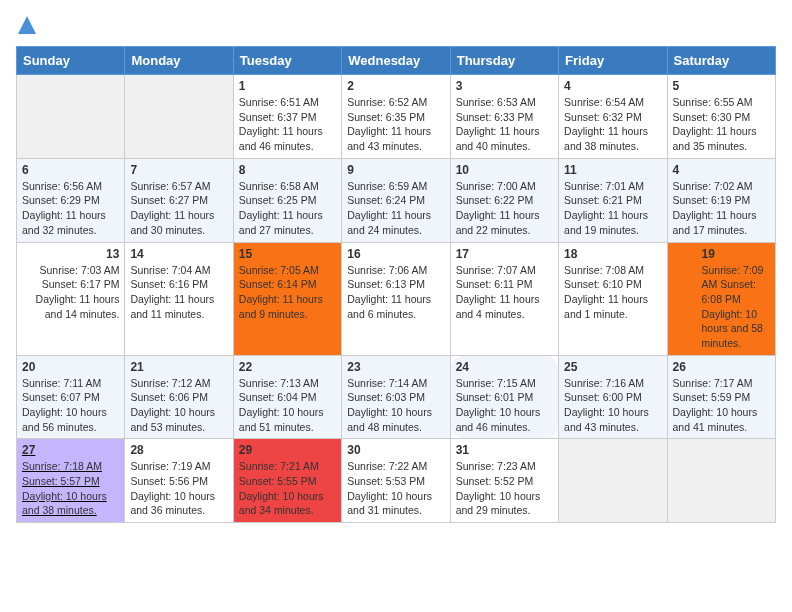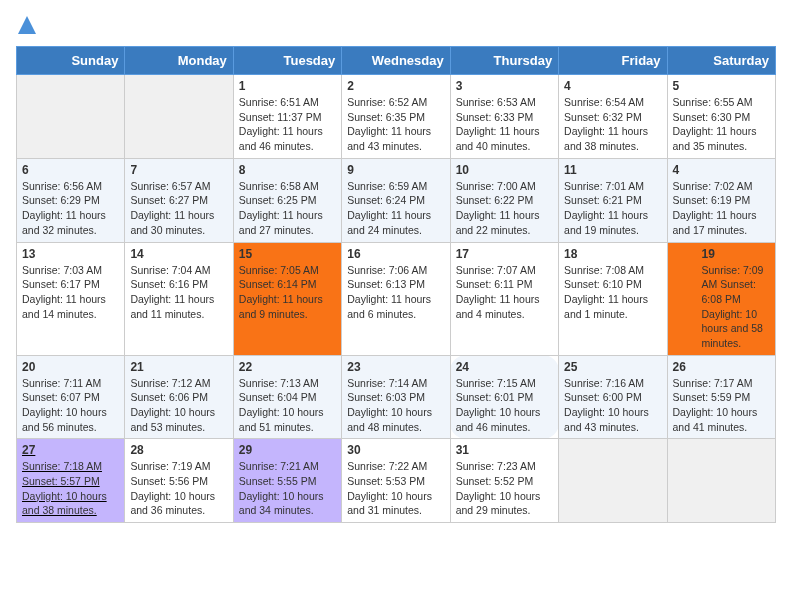--- a/index.html
+++ b/index.html
@@ -43,21 +43,21 @@
       color: #555;
     }
     .calendar {
       width: 100%;
       border-collapse: collapse;
       font-size: 11px;
     }
     .calendar thead tr th {
       background-color: #3a7bbf;
       color: #fff;
-      text-align: right;
+      text-align: left;
       padding: 6px 6px;
       font-size: 13px;
       font-weight: bold;
       border: 1px solid #5a9bdf;
       margin-top: 28px;
     }
     .calendar tbody tr td {
       border: 1px solid #ccc;
       vertical-align: top;
       padding: 4px 5px;
@@ -120,21 +120,21 @@
         <th>Saturday</th>
       </tr>
   </thead>
   <tbody id="calendar-body">
   <tr>
         <td class="empty-cell"></td>
         <td class="empty-cell"></td>
         <td style="background: rgb(255, 255, 255);">
           <span class="day-num">1</span>
           <div class="day-info">Sunrise: 6:51 AM
-Sunset: 11:37 PM
+Sunset: 6:37 PM
 Daylight: 11 hours and 46 minutes.</div>
         </td>
         <td style="background: rgb(255, 255, 255);">
           <span class="day-num">2</span>
           <div class="day-info">Sunrise: 6:52 AM
 Sunset: 6:35 PM
 Daylight: 11 hours and 43 minutes.</div>
         </td>
         <td style="background: rgb(255, 255, 255);">
           <span class="day-num">3</span>
@@ -193,21 +193,21 @@
 Daylight: 11 hours and 19 minutes.</div>
         </td>
         <td style="background: rgb(240, 245, 251);">
           <span class="day-num">4</span>
           <div class="day-info">Sunrise: 7:02 AM
 Sunset: 6:19 PM
 Daylight: 11 hours and 17 minutes.</div>
         </td>
       </tr>
       <tr>
-        <td style="background: rgb(255, 255, 255);">
+        <td style="background: rgb(255, 255, 255); text-align: right;">
           <span class="day-num">13</span>
           <div class="day-info">Sunrise: 7:03 AM
 Sunset: 6:17 PM
 Daylight: 11 hours and 14 minutes.</div>
         </td>
         <td style="background: rgb(255, 255, 255);">
           <span class="day-num">14</span>
           <div class="day-info">Sunrise: 7:04 AM
 Sunset: 6:16 PM
 Daylight: 11 hours and 11 minutes.</div>
@@ -293,21 +293,21 @@
           <div class="day-info">Sunrise: 7:18 AM
 Sunset: 5:57 PM
 Daylight: 10 hours and 38 minutes.</div>
         </td>
         <td style="background: rgb(255, 255, 255);">
           <span class="day-num">28</span>
           <div class="day-info">Sunrise: 7:19 AM
 Sunset: 5:56 PM
 Daylight: 10 hours and 36 minutes.</div>
         </td>
-        <td style="background: #c4b5fd; margin-left: 24px;">
+        <td style="background: #ef4444; margin-left: 24px;">
           <span class="day-num">29</span>
           <div class="day-info">Sunrise: 7:21 AM
 Sunset: 5:55 PM
 Daylight: 10 hours and 34 minutes.</div>
         </td>
         <td style="background: rgb(255, 255, 255);">
           <span class="day-num">30</span>
           <div class="day-info">Sunrise: 7:22 AM
 Sunset: 5:53 PM
 Daylight: 10 hours and 31 minutes.</div>

